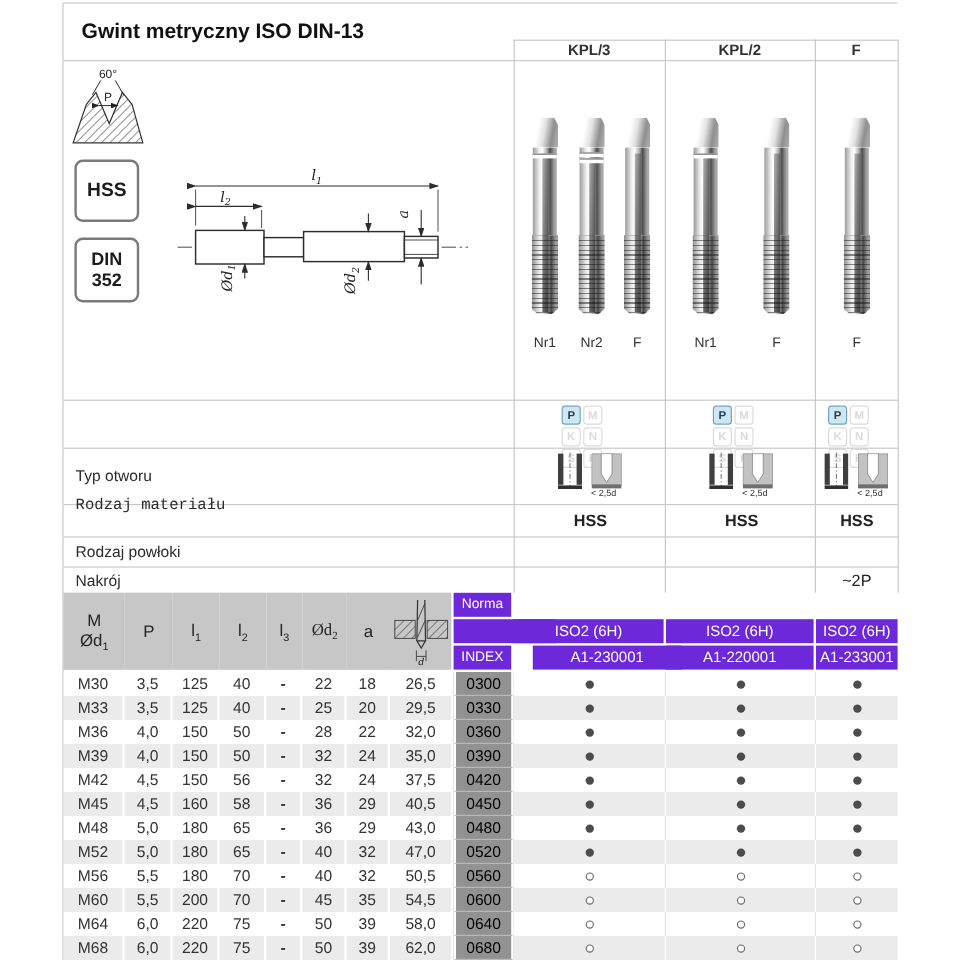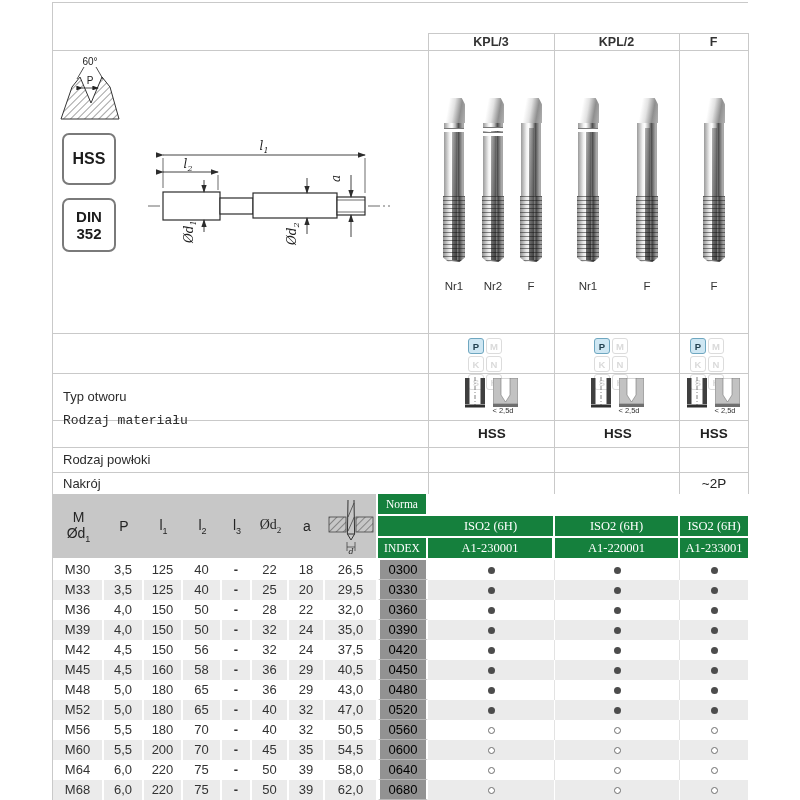--- a/index.html
+++ b/index.html
@@ -42,22 +42,22 @@
   .attr-label{position:absolute;left:63px;font-size:13px;color:#2b2b2b;}
   .attr-val{position:absolute;text-align:center;font-size:13.5px;font-weight:bold;color:#222;}
   .hole-note{position:absolute;top:406px;font-size:7.5px;color:#333;text-align:center;width:44px;}
   .hole-icon{position:absolute;top:377px;}
   
   #thead-left{position:absolute;left:53px;top:494px;width:323px;height:64px;background:#c7c7c7;}
   .th{position:absolute;top:0;height:64px;background:#c7c7c7;border-right:2px solid #fff;
       display:flex;align-items:center;justify-content:center;text-align:center;
       font-size:14px;color:#242424;}
   .th sub,.td sub{font-size:9px;}
-  .gh{position:absolute;height:20px;background:#15803d;color:#fff;display:flex;align-items:center;
-      justify-content:center;font-size:12.5px;font-family:Liberation Serif, serif;}
+  .gh{position:absolute;height:20px;background:#6d28d9;color:#fff;display:flex;align-items:center;
+      justify-content:center;font-size:12.5px;}
   .gh.lbl{font-size:11.5px;}
   #rows{position:absolute;left:53px;top:560px;width:695px;}
   .trow{position:relative;height:20px;width:695px;}
   .trow.stripe .td{background:#ebebeb;}
   .td{position:absolute;top:0;height:20px;line-height:20px;text-align:center;font-size:13px;color:#333;
       box-sizing:border-box;background:#fff;}
   .c-m{left:0;width:51px;border-right:2px solid #fff;}
   .c-p{left:51px;width:40px;border-right:2px solid #fff;}
   .c-l1{left:91px;width:39px;border-right:2px solid #fff;}
   .c-l2{left:130px;width:39px;border-right:2px solid #fff;}
@@ -90,20 +90,21 @@
   <div class="ln" style="left:428px;top:33px;width:1px;height:461px;"></div>
   <div class="ln" style="left:554px;top:33px;width:1px;height:461px;"></div>
   <div class="ln" style="left:679px;top:33px;width:1px;height:461px;"></div>
   <div class="ln" style="left:748px;top:33px;width:1px;height:461px;"></div>
   <div class="ln" style="left:53px;top:333px;width:695px;height:1px;"></div>
   <div class="ln" style="left:53px;top:373px;width:695px;height:1px;"></div>
   <div class="ln" style="left:53px;top:420px;width:695px;height:1px;"></div>
   <div class="ln" style="left:53px;top:447px;width:695px;height:1px;"></div>
   <div class="ln" style="left:53px;top:472px;width:695px;height:1px;"></div>
 
+  <div id="title">Gwint metryczny ISO DIN-13</div>
 
   <svg style="position:absolute;left:58px;top:53px;" width="64" height="72" viewBox="0 0 64 72">
     <defs>
       <pattern id="hatchA" patternUnits="userSpaceOnUse" width="5" height="5" patternTransform="rotate(45)">
         <line x1="0" y1="0" x2="0" y2="5" stroke="#555" stroke-width="1.1"></line>
       </pattern>
       <marker id="arrA" markerWidth="8" markerHeight="6" refX="7" refY="3" orient="auto">
         <polygon points="0,0 8,3 0,6" fill="#222"></polygon>
       </marker>
     </defs>
@@ -336,21 +337,21 @@
       </svg>
     </div>
   </div>
 
   <div class="gh lbl" style="left:378px;top:494px;width:48px;">Norma</div>
   <div class="gh lbl" style="left:378px;top:516px;width:48px;padding-left:37px;">Tol.</div>
   <div class="gh" style="left:428px;top:516px;width:125px;">ISO2 (6H)</div>
   <div class="gh" style="left:555px;top:516px;width:123px;">ISO2 (6H)</div>
   <div class="gh" style="left:680px;top:516px;width:68px;">ISO2 (6H)</div>
   <div class="gh lbl" style="left:378px;top:538px;width:48px;">INDEX</div>
-  <div class="gh" style="left:428px;top:538px;width:124px;">A1-230001</div>
+  <div class="gh" style="left:444px;top:538px;width:124px;">A1-230001</div>
   <div class="gh" style="left:555px;top:538px;width:123px;">A1-220001</div>
   <div class="gh" style="left:680px;top:538px;width:68px;">A1-233001</div>
 
   <div id="rows">
       <div class="trow">
       <div class="td c-m">M30</div>
       <div class="td c-p">3,5</div>
       <div class="td c-l1">125</div>
       <div class="td c-l2">40</div>
       <div class="td c-l3">-</div>

